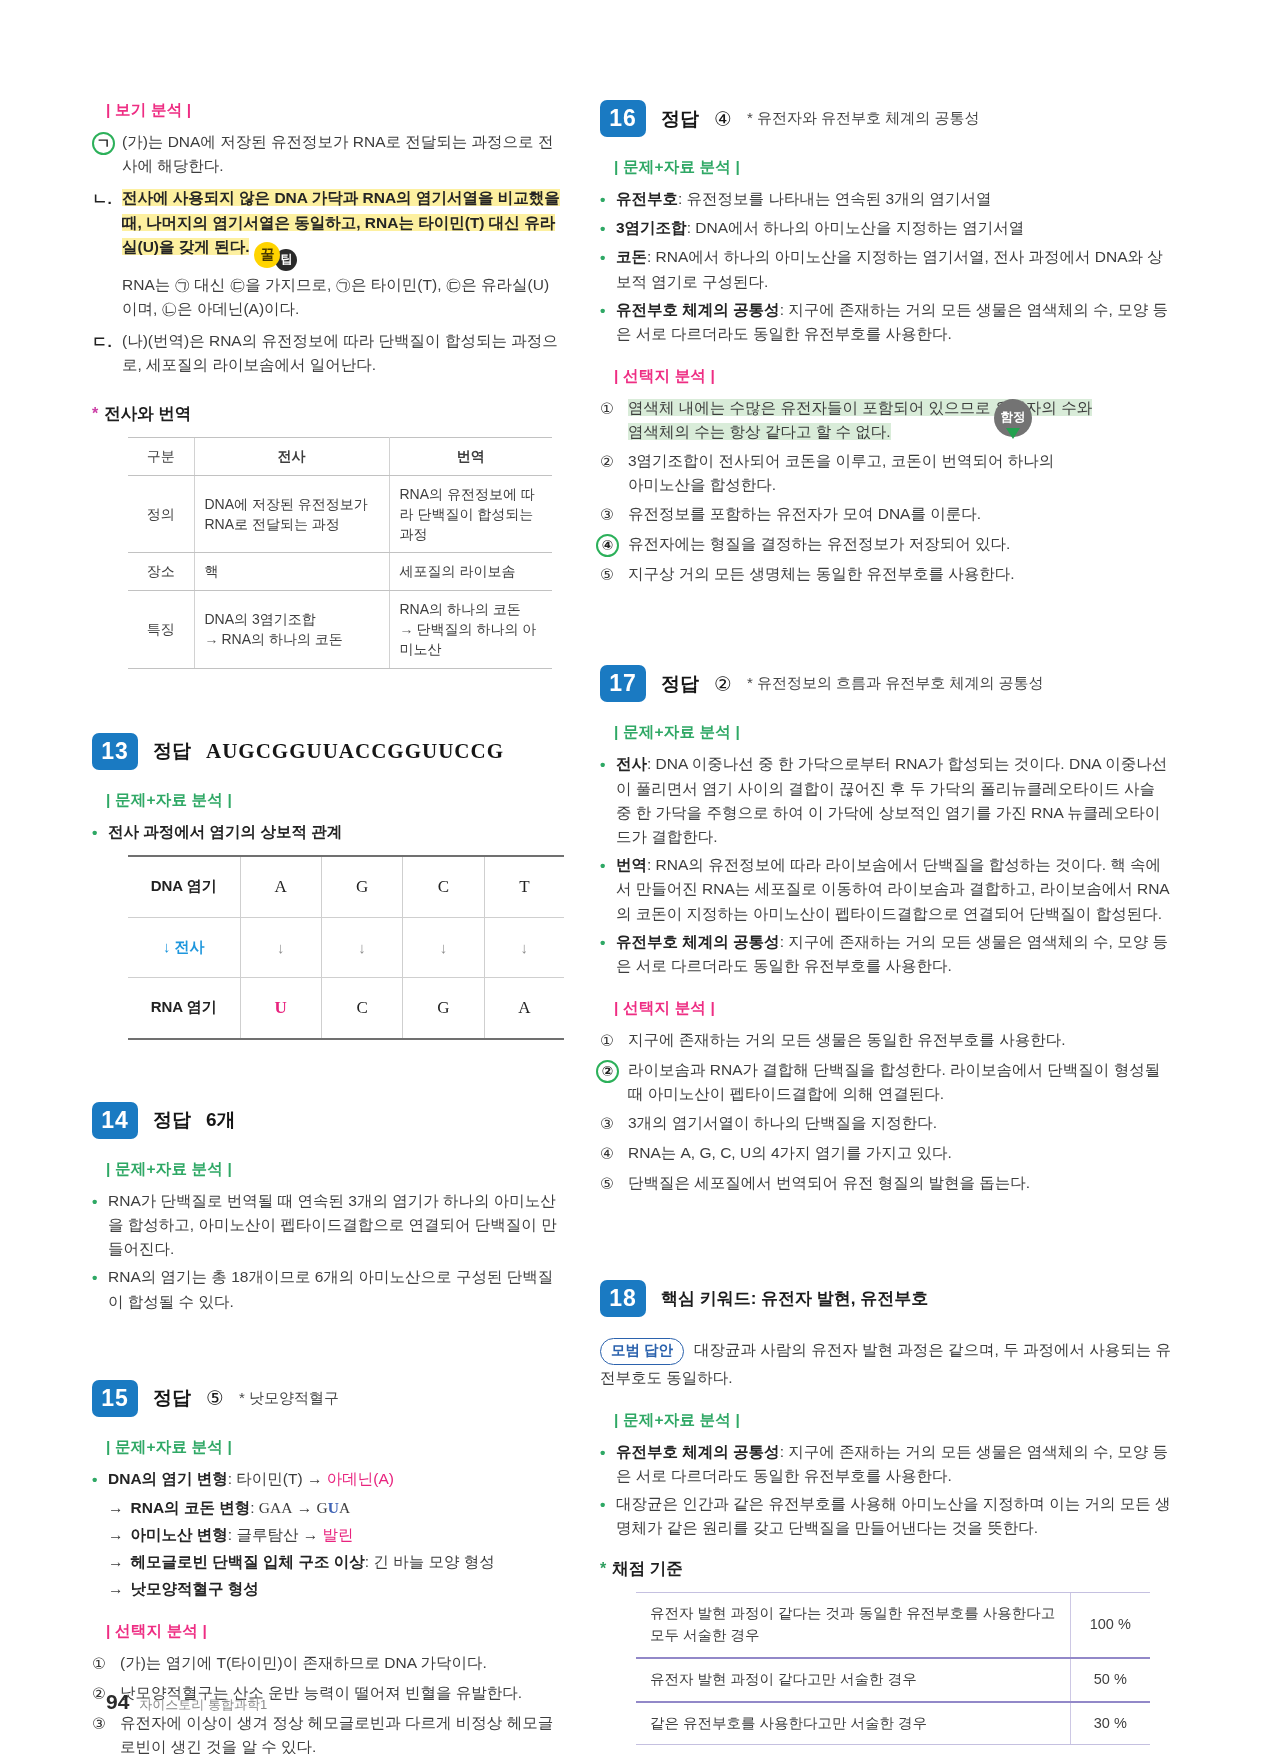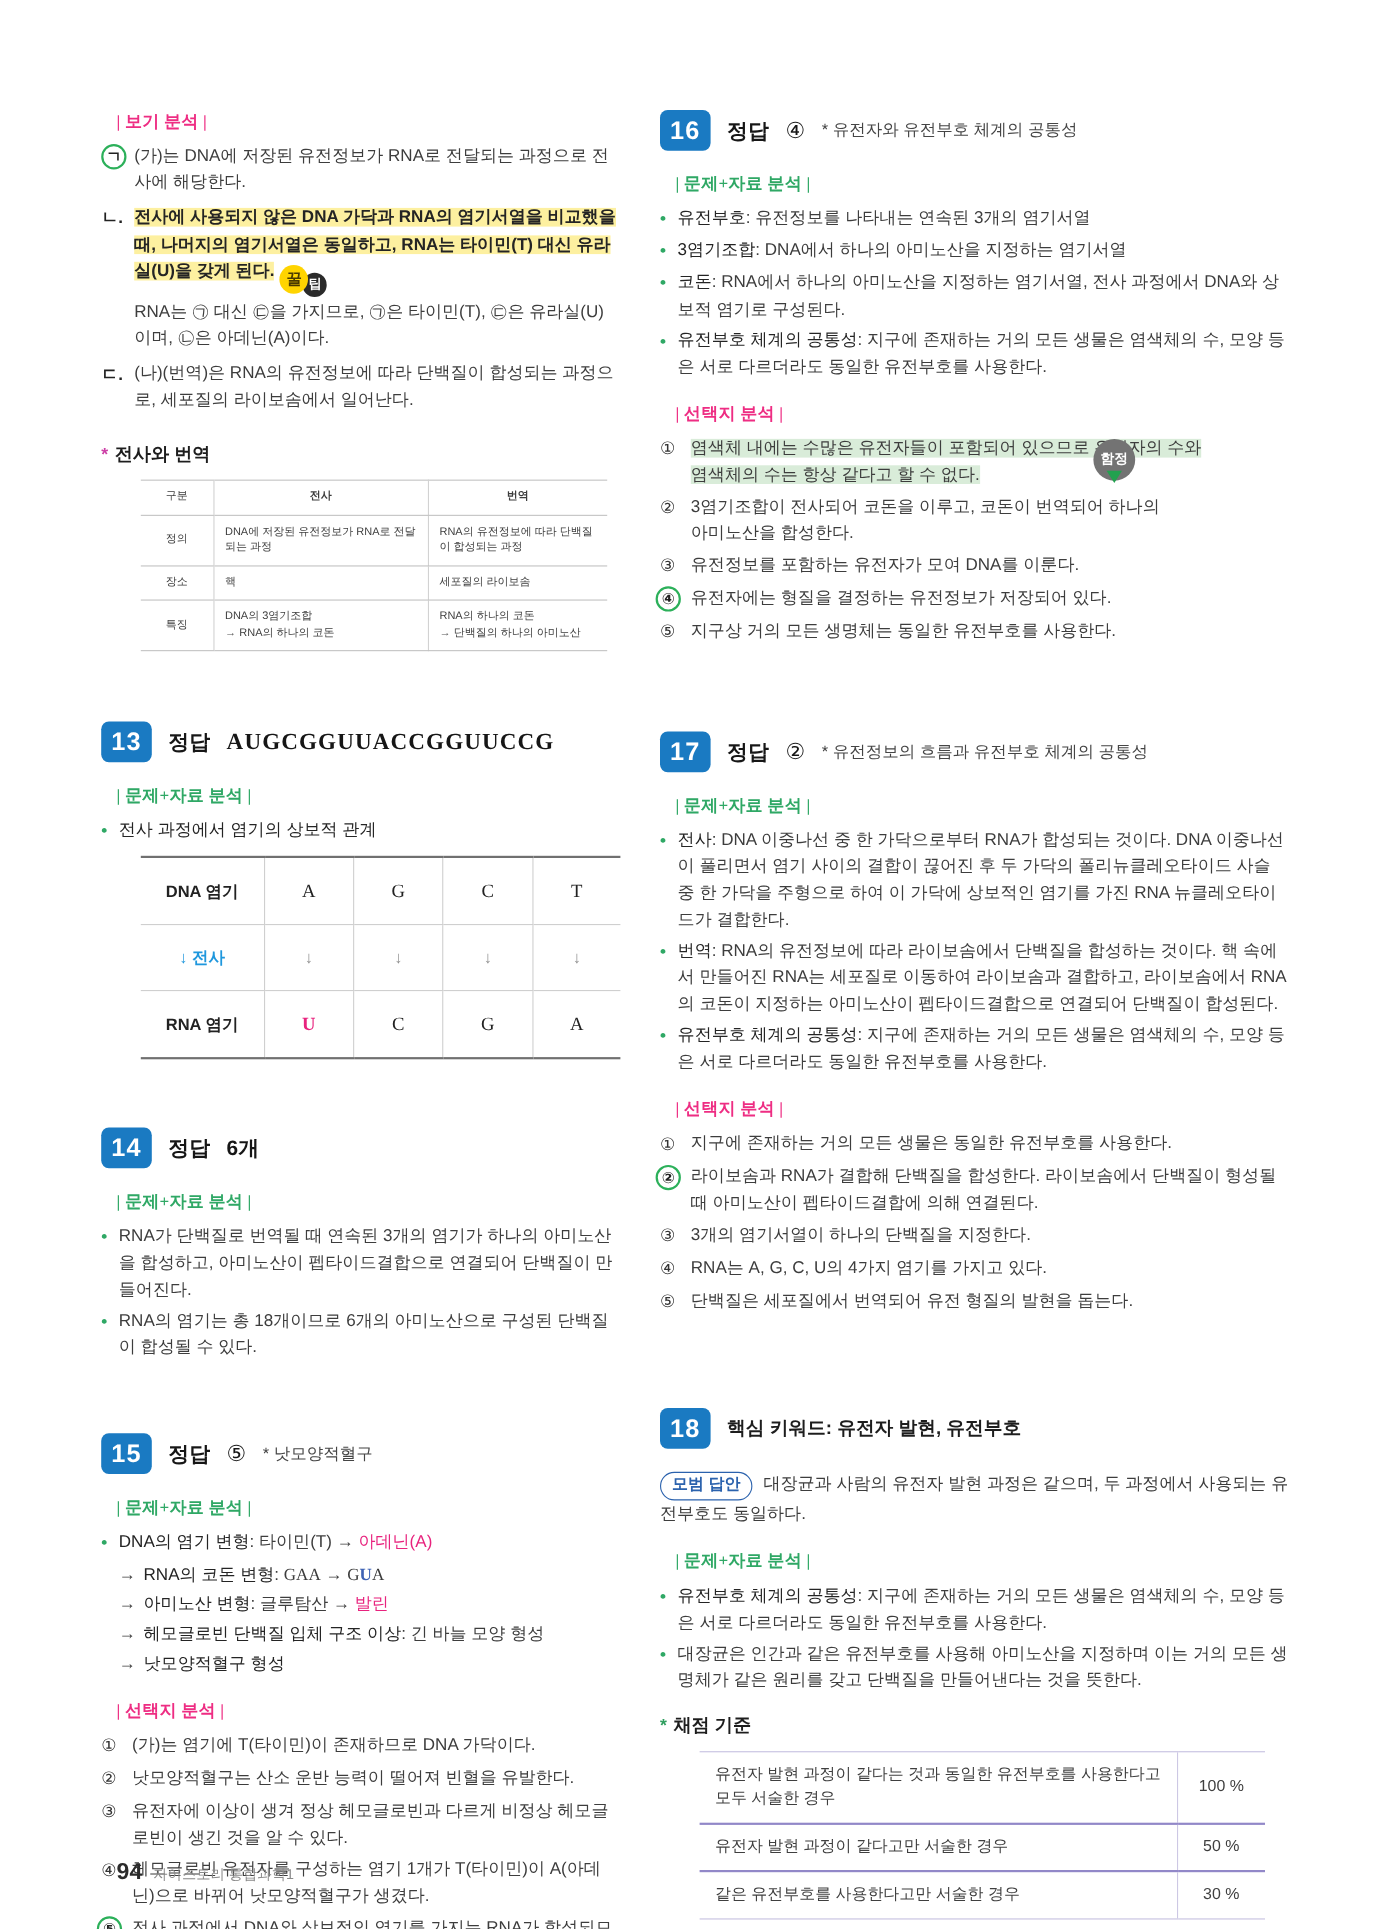--- a/index.html
+++ b/index.html
@@ -4,21 +4,21 @@
 <style>
   * { margin:0; padding:0; box-sizing:border-box; }
   html,body { background:#ffffff; }
   .page { width:1270px; height:1754px; background:#fff; position:relative; overflow:hidden;
           font-family:"Liberation Sans","DejaVu Sans",sans-serif; color:#3d3d3d; }
   .cols { display:flex; padding:100px 0 0 92px; gap:40px; }
   .col.left { width:468px; }
   .col.right { width:572px; }
 
   
-  .hdr { font-size:15.5px; font-weight:bold; margin:0 0 9px 14px; letter-spacing:0.2px;font-family:Liberation Serif, serif; }
+  .hdr { font-size:15.5px; font-weight:bold; margin:0 0 9px 14px; letter-spacing:0.2px; }
   .hdr.green { color:#2fa865; }
   .hdr.pink { color:#ee2d83; }
 
   
   .bitem { display:flex; margin-bottom:8px; font-size:15.5px; line-height:1.56; }
   .bmark { flex:0 0 30px; font-weight:bold; color:#222; padding-top:1px; }
   .bbody { flex:1; }
   .subline { margin-top:2px; }
   .ring { display:inline-flex; align-items:center; justify-content:center; width:23px; height:23px;
           border:2.2px solid #2cb05a; border-radius:50%; font-weight:bold; color:#222; font-size:14px; }
@@ -33,21 +33,21 @@
                margin-left:-5px; margin-top:7px; }
 
   
   .subtitle-block { margin-top:26px; }
   .star { font-weight:bold; margin-right:6px; }
   .star.mag { color:#cc3fa6; }
   .star.grn { color:#2f9e5f; }
   .block-title { font-size:16.5px; font-weight:bold; color:#1d1d1d; }
 
   
-  .ttable { width:424px; margin:12px 0 0 36px; border-collapse:collapse; font-size:10px; line-height:1.45; color:#3d3d3d; }
+  .ttable { width:424px; margin:12px 0 0 36px; border-collapse:collapse; font-size:14px; line-height:1.45; color:#3d3d3d; }
   .ttable th,.ttable td { border-top:1px solid #c2c2c2; border-bottom:1px solid #c2c2c2; padding:8px 10px; vertical-align:middle; text-align:left; }
   .ttable th { font-weight:bold; text-align:center; }
   .ttable th.c0 { font-weight:normal; width:66px; }
   .ttable td.lab { text-align:center; }
   .ttable td.mid,.ttable th.mid { border-left:1px solid #d2d2d2; border-right:1px solid #d2d2d2; width:195px; }
   .arr { color:#555; font-weight:bold; margin-right:3px; }
 
   
   .qsec { }
   .qhead { display:flex; align-items:center; gap:15px; margin-bottom:20px; }
@@ -57,21 +57,21 @@
   .qval { font-size:19px; font-weight:bold; color:#161616; }
   .qval.seq { font-family:"Liberation Serif","DejaVu Serif",serif; font-size:21px; letter-spacing:1px; }
   .qval.circ { font-size:20px; font-weight:normal; }
   .qsub { font-size:15px; color:#454545; }
   .qkeyword { font-size:17px; font-weight:bold; color:#1d1d1d; }
 
   
   .bullet { display:flex; font-size:15.5px; line-height:1.56; margin-bottom:4px; }
   .dot { flex:0 0 16px; color:#2fa865; font-weight:bold; padding-top:1px; }
   .btext { flex:1; }
-  .blabel { font-weight:normal; color:#242424; }
+  .blabel { font-weight:bold; color:#242424; }
   .mag { color:#e8237e; }
   .serif { font-family:"Liberation Serif","DejaVu Serif",serif; }
   .blue-u { color:#3f63b5; font-weight:bold; }
   .arrline { display:flex; gap:7px; margin:2px 0 3px 16px; font-size:15.5px; line-height:1.55; }
   .rarr { color:#3c3c3c; font-weight:bold; }
 
   
   .btable { width:436px; margin:10px 0 0 36px; border-collapse:collapse; font-size:15px; text-align:center; }
   .btable tr:first-child th,.btable tr:first-child td { border-top:2.5px solid #707070; }
   .btable tr:last-child th,.btable tr:last-child td { border-bottom:2.5px solid #707070; }

